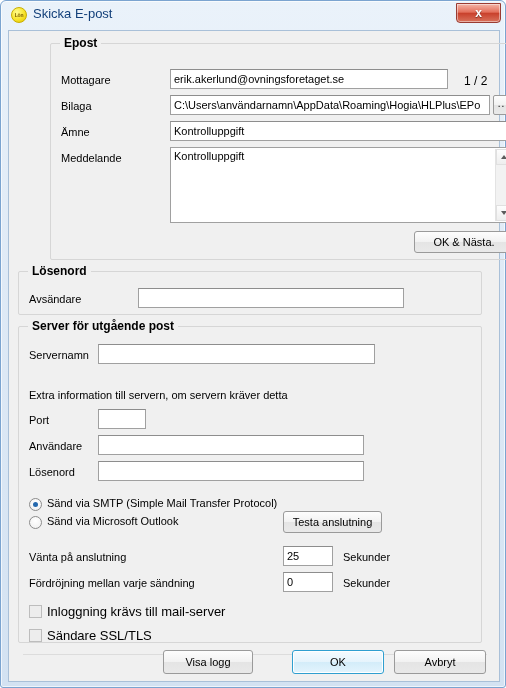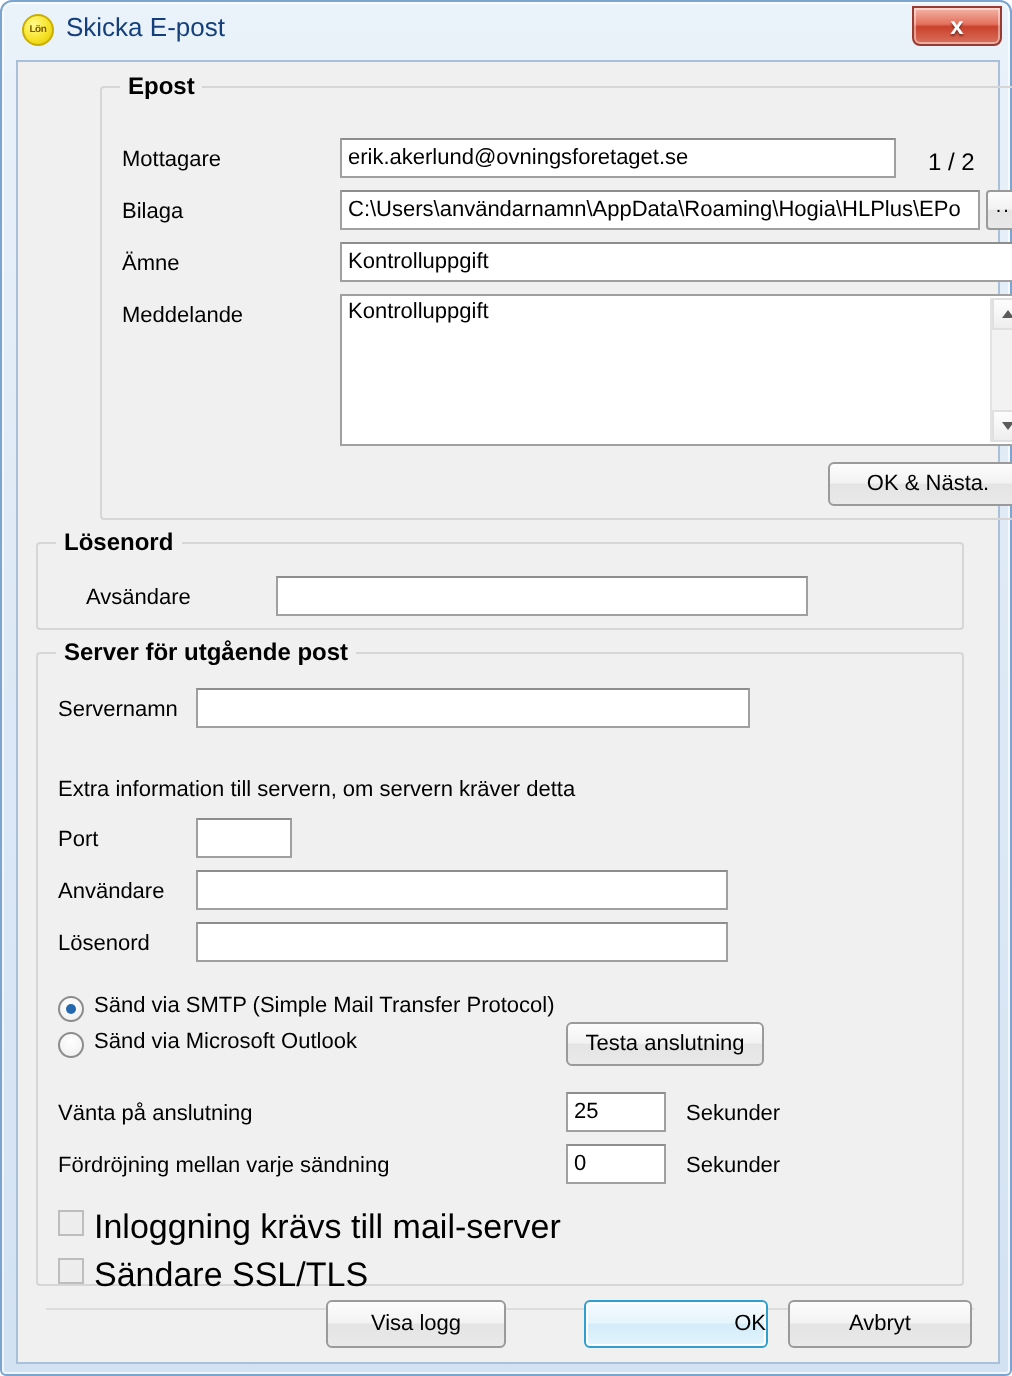--- a/index.html
+++ b/index.html
@@ -184,21 +184,20 @@
   }
   .btn.small-browse {
     border-radius: 2px;
     font-size: 10px;
     letter-spacing: 1px;
   }
   .btn.default {
     border: 1px solid #2f9fd0;
     background: linear-gradient(to bottom, #f4fbff 0%, #e6f4fc 48%, #d3ecf9 50%, #e3f4fd 100%);
     box-shadow: inset 0 0 0 1px #ffffff;
-    text-align: right;
   }
 
   
   .radio-row { position: absolute; }
   .radio {
     position: absolute;
     left: 0; top: 1px;
     width: 13px; height: 13px;
     box-sizing: border-box;
     border-radius: 50%;
@@ -225,21 +224,21 @@
     position: absolute;
     left: 0; top: 1px;
     width: 13px; height: 13px;
     box-sizing: border-box;
     background: #ededed;
     border: 1px solid #bdbdbd;
   }
   .check-label {
     position: absolute;
     left: 18px; top: 0;
-    font-size: 17px;
+    font-size: 13px;
     white-space: nowrap;
   }
 
   
   .footer-sep {
     position: absolute;
     left: 14px;
     width: 464px;
     height: 0;
     border-top: 1px solid #dcdcdc;
@@ -283,21 +282,21 @@
               <span class="arrow down"></span>
             </div>
         </div>
       </div>
 
       <div class="btn" style="left:363px; top:187px; width:100px; height:22px; line-height:20px;">OK &amp; Nästa.</div>
     </div>
 
     <div class="group" style="left:9px; top:240px; width:464px; height:44px;">
       <div class="group-title">Lösenord</div>
-      <div class="lbl" style="left:24px; top:21px;">Avsändare</div>
+      <div class="lbl" style="left:10px; top:21px;">Avsändare</div>
       <div class="tinput" style="left:119px; top:16px; width:266px; height:20px;"></div>
     </div>
 
     <div class="group" style="left:9px; top:295px; width:464px; height:317px;">
       <div class="group-title">Server för utgående post</div>
 
       <div class="lbl" style="left:10px; top:22px;">Servernamn</div>
       <div class="tinput" style="left:79px; top:17px; width:277px; height:20px;"></div>
 
       <div class="lbl" style="left:10px; top:62px;">Extra information till servern, om servern kräver detta</div>

